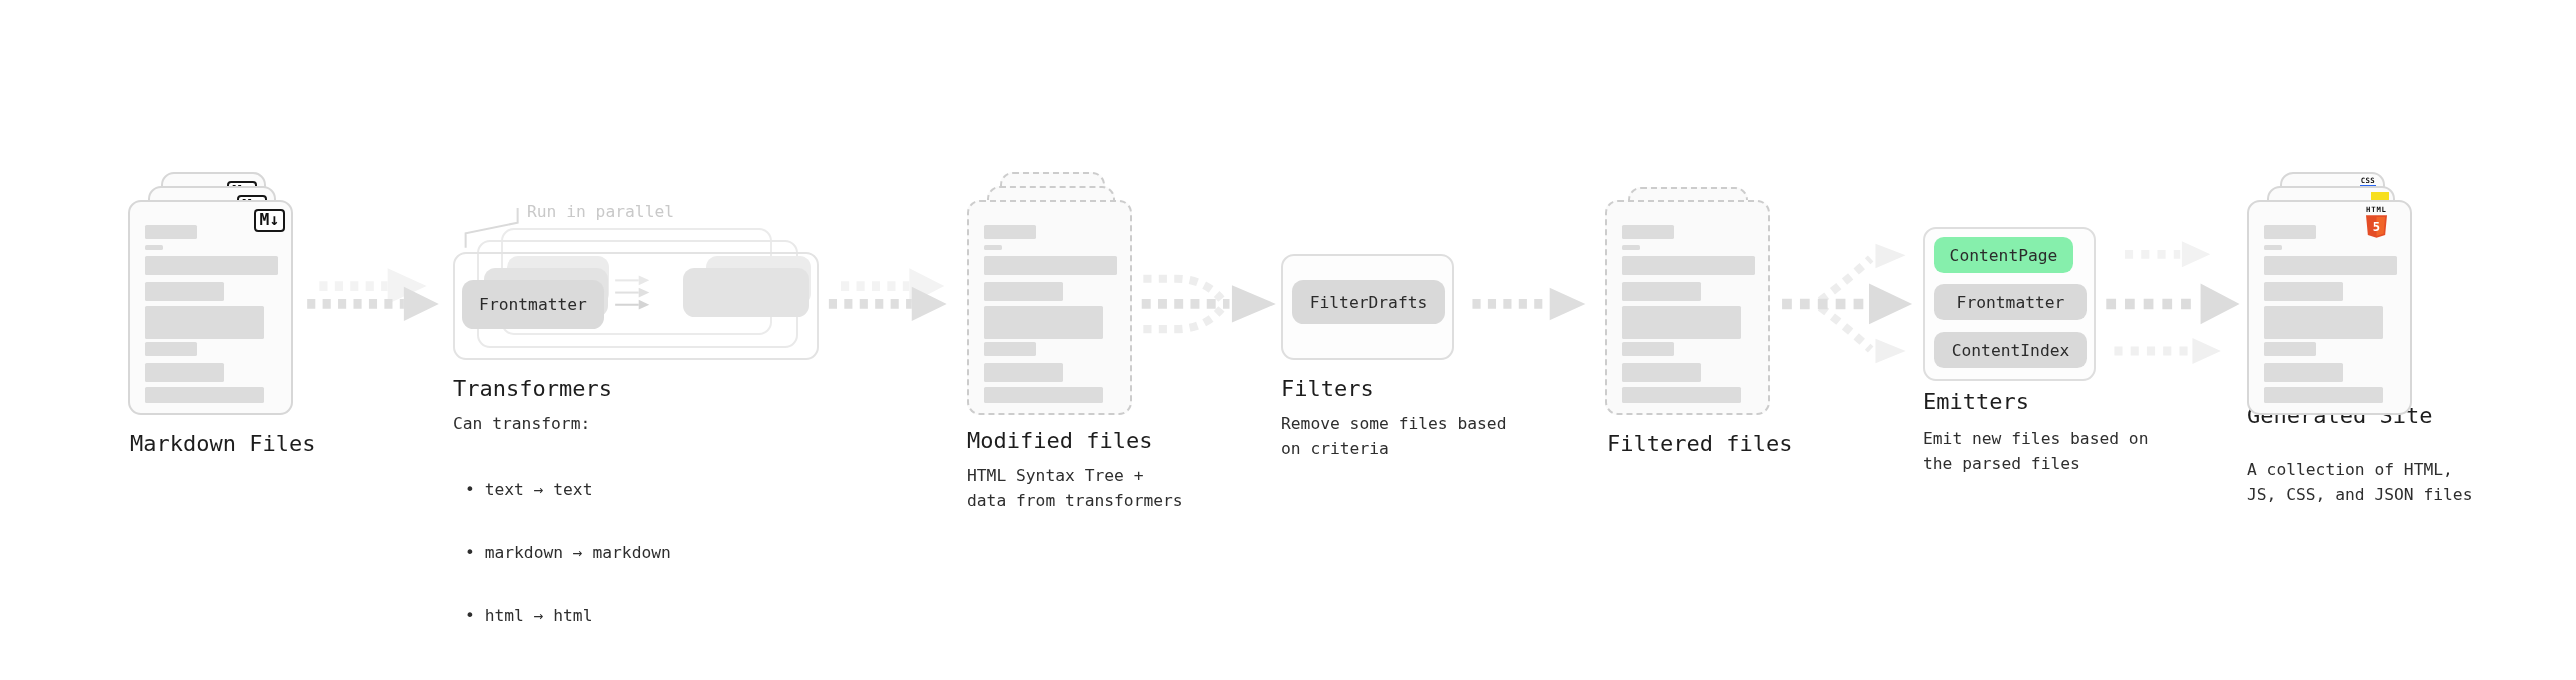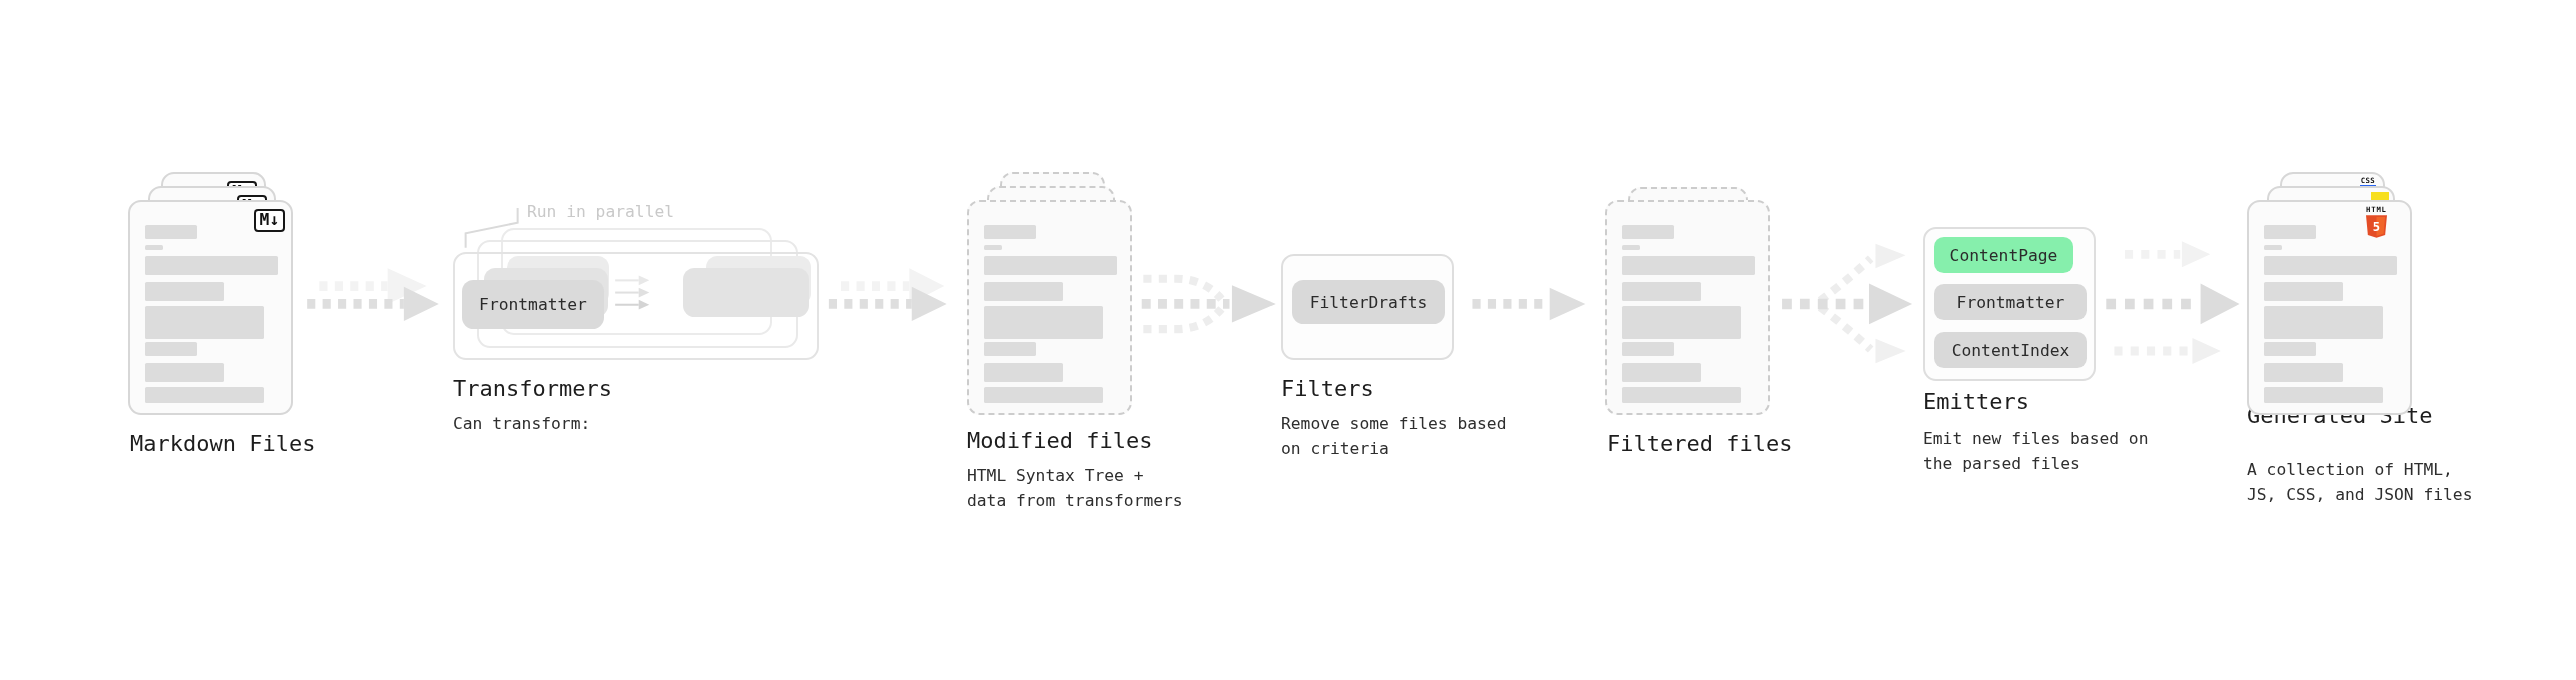--- a/index.html
+++ b/index.html
@@ -83,20 +83,25 @@
 
   <div class="pill ghost2" style="left:507px;top:256px;width:102px;height:49px;"></div>
   <div class="pill ghost1" style="left:484px;top:268px;width:124px;height:49px;"></div>
   <div class="pill" style="left:462px;top:280px;width:142px;height:49px;">Frontmatter</div>
 
   <div class="pill ghost2" style="left:706px;top:256px;width:105px;height:49px;"></div>
   <div class="pill ghost1" style="left:683px;top:268px;width:126px;height:49px;"></div>
 
   <div class="h-label" style="left:453px;top:376px;">Transformers</div>
   <div class="desc" style="left:453px;top:413px;line-height:21px;">Can transform:</div>
+  <div class="bullets" style="left:465px;top:437px;">
+    <div><span>•</span> <span>text → text</span></div>
+    <div><span>•</span> <span>markdown → markdown</span></div>
+    <div><span>•</span> <span>html → html</span></div>
+  </div>
 
   <div class="stack" style="left:967px;top:172px;">
     <div class="card dashed l3"></div>
     <div class="card dashed l2"></div>
     <div class="card dashed l1">
       <div class="bars">
           <div class="bar" style="width: 52px; height: 14px; margin-top: 0px;"></div>
           <div class="bar" style="width: 18px; height: 4.9px; margin-top: 5.7px;"></div>
           <div class="bar" style="width: 133px; height: 18.7px; margin-top: 6.5px;"></div>
           <div class="bar" style="width: 79px; height: 18.7px; margin-top: 7.3px;"></div>

